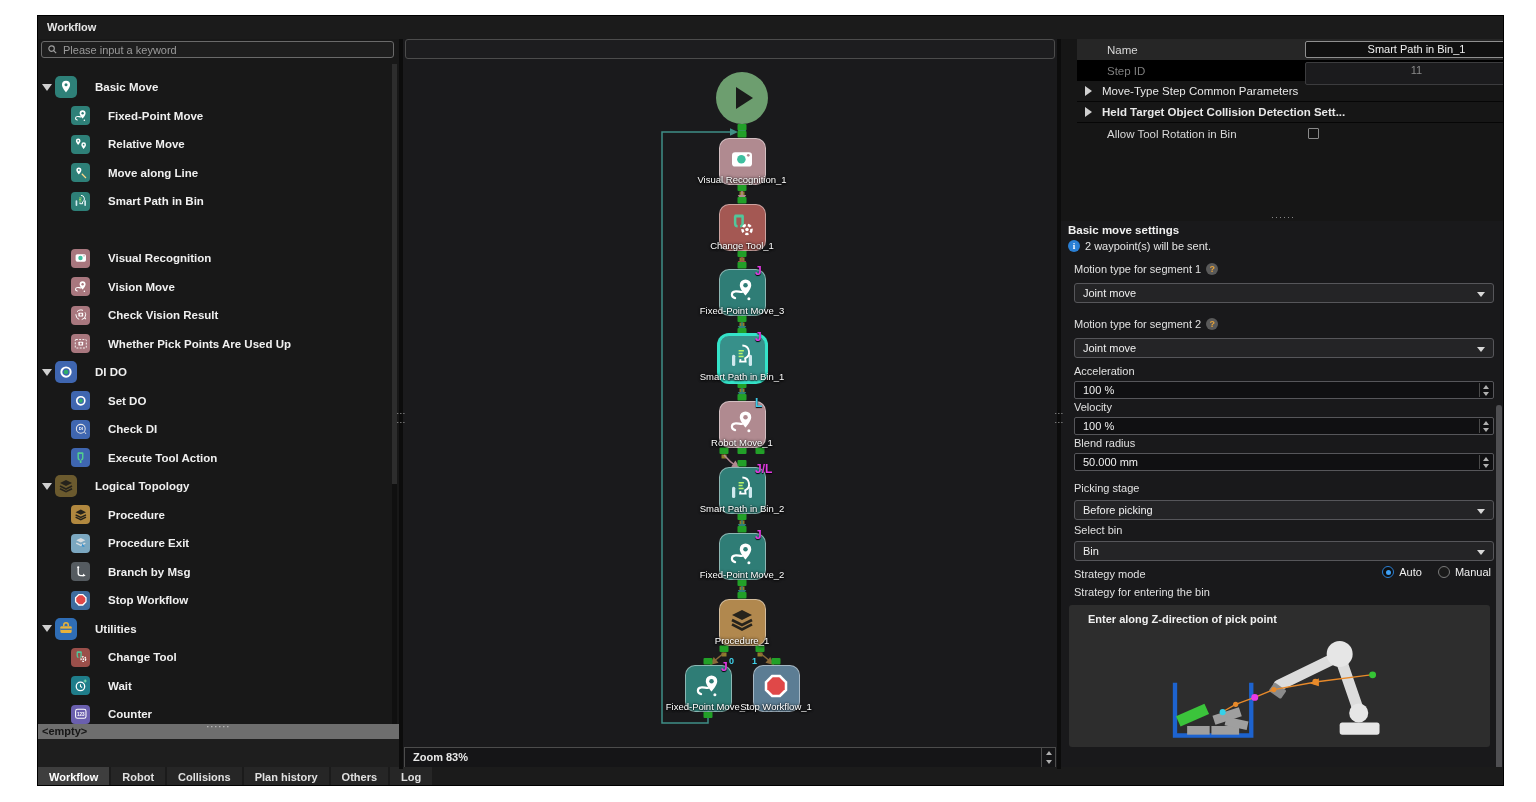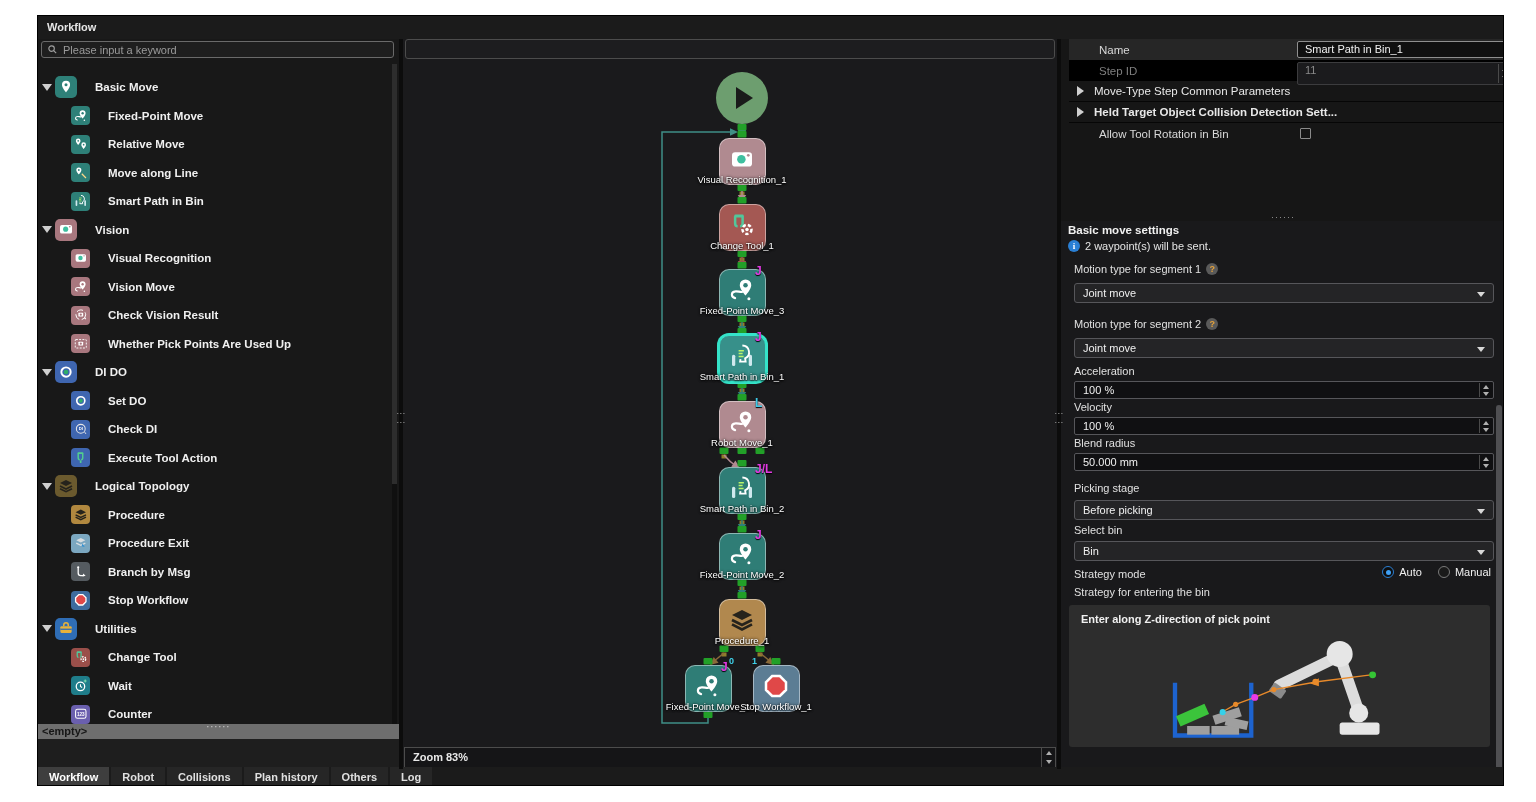--- a/index.html
+++ b/index.html
@@ -44,21 +44,21 @@
   .start-node .play { width:0; height:0; border-left:17px solid #1a1a1a; border-top:11px solid transparent; border-bottom:11px solid transparent; margin-left:5px; }
   .zoom-bar { position:absolute; left:1px; top:708px; width:638px; height:21px; background:#151517; border:1px solid #4c4c4c; color:#e8e8e8; font-size:11px; font-weight:bold; line-height:19px; padding-left:8px; }
   .zoom-spin { position:absolute; left:639px; top:708px; width:14px; height:21px; background:#151517; border:1px solid #4c4c4c; border-left:none; }
   .spin-arrows { position:absolute; right:1px; top:1px; bottom:1px; width:13px; border-left:1px solid #4a4a4a; display:flex; flex-direction:column; align-items:center; justify-content:space-around; }
   .spin-arrows i, .zoom-spin i { display:block; width:0; height:0; border-left:3px solid transparent; border-right:3px solid transparent; }
   .up { border-bottom:4px solid #b0b0b0; } .dn { border-top:4px solid #b0b0b0; }
   .zoom-spin { display:flex; flex-direction:column; align-items:center; justify-content:space-around; }
 
   
   .right-panel { position:absolute; left:1023px; top:23px; width:444px; height:745px; background:#161616; }
-  .rp-row { position:absolute; left:8px; width:444px; height:21px; display:flex; align-items:center; }
+  .rp-row { position:absolute; left:16px; width:444px; height:21px; display:flex; align-items:center;text-align:center; }
   .rp-label { color:#d8d8d8; font-size:11.5px; margin-left:30px; }
   .rp-label.dis { color:#7f7f7f; }
   .rname { top:0; background:#262626; }
   .rstep { top:21px; background:#000000; }
   .rsec1 { top:42px; border-bottom:1px solid #060606; }
   .rsec2 { top:63px; border-bottom:1px solid #060606; }
   .rchk  { top:84px; }
   .sec-arrow { width:0; height:0; border-top:5px solid transparent; border-bottom:5px solid transparent; border-left:7px solid #d0d0d0; margin-left:8px; }
   .sec-title { color:#e8e8e8; font-size:11.5px; margin-left:10px; }
   .sec-title.b { font-weight:bold; }
@@ -74,21 +74,21 @@
   .help-q { width:12px; height:12px; border-radius:50%; background:#5a5a5a; color:#e8a33a; font-size:9px; font-weight:bold; text-align:center; line-height:12px; }
   .dropdown { position:absolute; left:13px; width:420px; height:20px; background:#242426; border:1px solid #56565a; border-radius:3px; color:#f0f0f0; font-size:11px; line-height:18px; padding-left:8px; }
   .dropdown .caret { position:absolute; right:8px; top:8px; width:0; height:0; border-left:4px solid transparent; border-right:4px solid transparent; border-top:5px solid #d8d8d8; }
   .spinbox { position:absolute; left:13px; width:420px; height:18px; background:#101012; border:1px solid #56565a; border-radius:2px; color:#f0f0f0; font-size:11px; line-height:16px; padding-left:8px; }
   .radio-group { position:absolute; right:14px; display:flex; align-items:center; gap:16px; color:#f0f0f0; font-size:11px; }
   .radio { width:12px; height:12px; border-radius:50%; border:1px solid #7a7a7a; background:#1a1a1a; position:relative; }
   .radio.on { border:1px solid #2a7fd4; background:#0e0e0e; }
   .radio.on::after { content:""; position:absolute; left:2.5px; top:2.5px; width:5px; height:5px; border-radius:50%; background:#3fa0f5; }
   .radio-item { display:flex; align-items:center; gap:5px; }
   .strategy-box { position:absolute; left:8px; top:384px; width:421px; height:142px; background:#2d2d2d; border-radius:3px; }
-  .strategy-box .cap { position:absolute; left:12px; top:8px; color:#f0f0f0; font-size:11px; font-weight:bold; }
+  .strategy-box .cap { position:absolute; left:19px; top:8px; color:#f0f0f0; font-size:11px; font-weight:bold; }
   .right-scrollbar { position:absolute; left:435px; top:184px; width:6px; height:524px; background:#1f1f21; }
   .right-scrollbar .handle { position:absolute; left:0; top:0; width:6px; height:405px; background:#4f4f52; border-radius:3px; }
 
   
   .tab-bar { position:absolute; left:0; top:751px; width:1467px; height:20px; background:#1b1b1b; display:flex; align-items:flex-end; }
   .tab { height:20px; line-height:20px; padding:0 11px; margin-right:2px; background:#262626; color:#e0e0e0; font-size:11px; font-weight:bold; cursor:pointer; }
   .tab.active { background:#3e3e3e; color:#ffffff; }
   svg text { font-family:"Liberation Sans",sans-serif; }
 </style>
 </head>
@@ -153,31 +153,20 @@
           <div class="trow" style="top: 123px; padding-left: 44px;">
             <div class="tile" style="position:absolute;left:33px;width:19px;height:19px;background:#2e8078;border-radius:4px">
               <svg viewBox="0 0 24 24">
                 <rect x="4" y="11" width="2.6" height="9" rx="1.2" fill="#cfe9ee"></rect>
                 <rect x="17.4" y="11" width="2.6" height="9" rx="1.2" fill="#cfe9ee"></rect>
                 <path d="M12.3 3.6a5.4 5.4 0 0 1 2.2 10.3l.4 2.6h-4.4l.3-2" fill="none" stroke="#fff" stroke-width="1.5"></path>
                 <path d="M9.3 7.7h4.2M9.3 10h3.2M9.3 12.3h4" stroke="#b9f56c" stroke-width="1.2"></path>
               </svg>
             </div>
             <span class="tlabel" style="position:absolute;left:61px">Smart Path in Bin</span>
-          </div>
-          <div class="trow" style="top: 151.5px;">
-            <span class="tri"></span>
-            <div class="tile" style="position:absolute;left:17px;width:22px;height:22px;background:#a8777e;border-radius:5px">
-              <svg viewBox="0 0 24 24">
-                <rect x="4" y="6.5" width="16" height="11.5" rx="2.5" fill="#fff"></rect>
-                <circle cx="11.5" cy="12.2" r="3.4" fill="#3fbf9f"></circle>
-                <circle cx="17" cy="9" r="1.1" fill="#a8777e"></circle>
-              </svg>
-            </div>
-            <span class="tlabel" style="position:absolute;left:48px">Vision</span>
           </div>
           <div class="trow" style="top: 180px;">
             <div class="tile" style="position:absolute;left:33px;width:19px;height:19px;background:#a8777e;border-radius:4px">
               <svg viewBox="0 0 24 24">
                 <rect x="4" y="6.5" width="16" height="11.5" rx="2.5" fill="#fff"></rect>
                 <circle cx="11.5" cy="12.2" r="3.4" fill="#3fbf9f"></circle>
                 <circle cx="17" cy="9" r="1.1" fill="#a8777e"></circle>
               </svg>
             </div>
             <span class="tlabel" style="position:absolute;left:61px">Visual Recognition</span>

